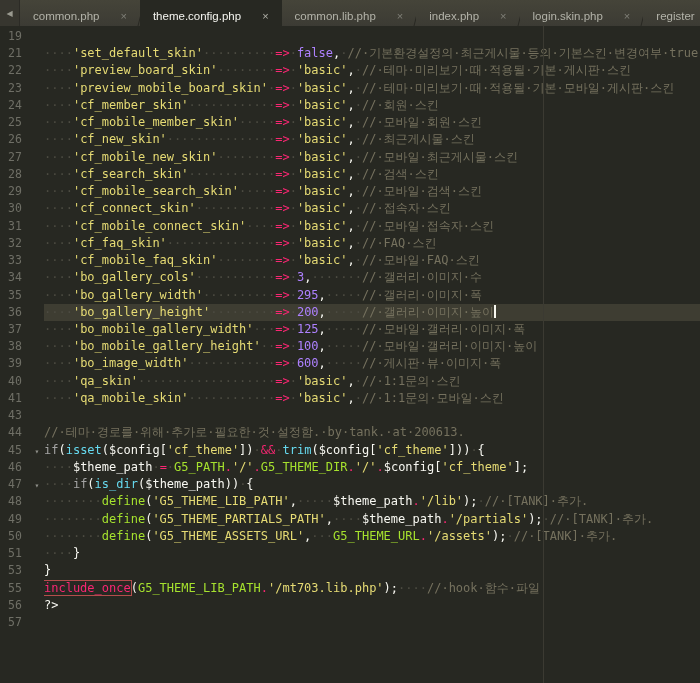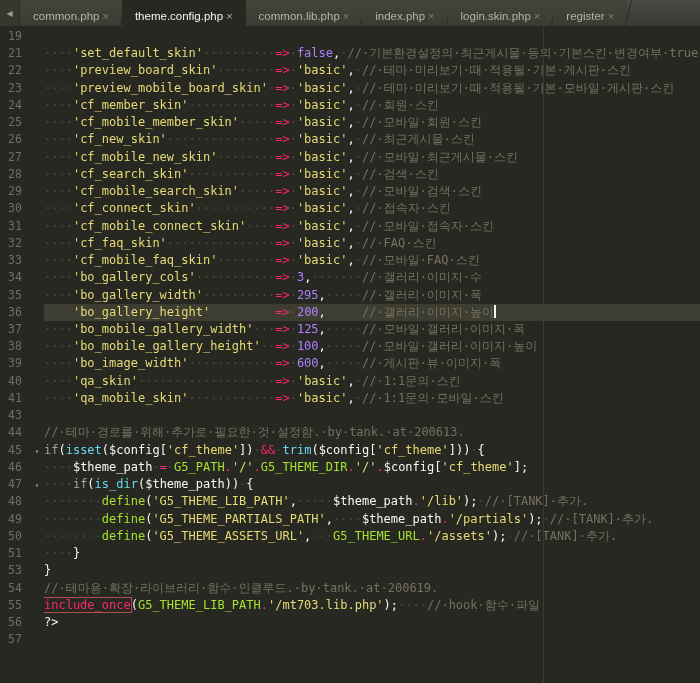--- a/index.html
+++ b/index.html
@@ -2,21 +2,21 @@
 <html><head>
 <meta charset="utf-8">
 <style>
   *{margin:0;padding:0;box-sizing:border-box}
   body{background:#1b1b18;font-family:"Liberation Sans",sans-serif}
   .app{width:700px;height:683px;background:#272822;overflow:hidden;position:relative}
 
   
   .tabbar{height:26px;display:flex;align-items:stretch;background:linear-gradient(#4b4a44,#3b3a35);overflow:hidden}
   .navbtn{flex:0 0 20px;display:flex;align-items:center;justify-content:center;background:#37362f;color:#9a9a90;font-size:8px;border-right:1px solid #2c2b26;cursor:default}
-  .tab{flex:0 0 auto;display:flex;align-items:center;gap:3px;padding:16px 13px;position:relative;font-size:11.5px;color:#b3b3a9;background:linear-gradient(#454439,#3a3933)}
+  .tab{flex:0 0 auto;display:flex;align-items:center;gap:21px;padding:16px 13px;position:relative;font-size:11.5px;color:#b3b3a9;background:linear-gradient(#454439,#3a3933)}
   .tab::after{content:"";position:absolute;right:-1px;top:-2px;bottom:-2px;width:1px;background:#292823;transform:skewX(-14deg)}
   .tab.active{background:#272822;color:#f5f5f0}
   .tab-label{white-space:nowrap}
   .tab-close{font-size:11px;line-height:1;color:#7f7f77}
   .tab.active .tab-close{color:#b2b2aa}
 
   
   .editor{position:absolute;top:26px;left:0;right:0;bottom:0;background:#272822;overflow:hidden}
   .code-area{padding-top:2px}
   .row{display:flex;height:17.24px;line-height:17.24px;font-family:"DejaVu Sans Mono",monospace;font-size:12px;white-space:pre}
@@ -112,21 +112,20 @@
         <div class="row"><div class="gutter"><span class="num">43</span><span class="fold"></span></div><div class="code"></div></div>
         <div class="row"><div class="gutter"><span class="num">44</span><span class="fold"></span></div><div class="code"><span class="t-com">//·테마·경로를·위해·추가로·필요한·것·설정함.·by·tank.·at·200613.</span></div></div>
         <div class="row"><div class="gutter"><span class="num">45</span><span class="fold">▾</span></div><div class="code"><span class="t-kw">if</span><span class="t-pun">(</span><span class="t-fn">isset</span><span class="t-pun">(</span><span class="t-var">$config</span><span class="t-pun">[</span><span class="t-str">'cf_theme'</span><span class="t-pun">])</span><span class="t-ws">·</span><span class="t-op">&amp;&amp;</span><span class="t-ws">·</span><span class="t-fn">trim</span><span class="t-pun">(</span><span class="t-var">$config</span><span class="t-pun">[</span><span class="t-str">'cf_theme'</span><span class="t-pun">]))</span><span class="t-ws">·</span><span class="t-pun">{</span></div></div>
         <div class="row"><div class="gutter"><span class="num">46</span><span class="fold"></span></div><div class="code"><span class="t-ws">····</span><span class="t-var">$theme_path</span><span class="t-ws">·</span><span class="t-op">=</span><span class="t-ws">·</span><span class="t-const">G5_PATH</span><span class="t-op">.</span><span class="t-str">'/'</span><span class="t-op">.</span><span class="t-const">G5_THEME_DIR</span><span class="t-op">.</span><span class="t-str">'/'</span><span class="t-op">.</span><span class="t-var">$config</span><span class="t-pun">[</span><span class="t-str">'cf_theme'</span><span class="t-pun">];</span></div></div>
         <div class="row"><div class="gutter"><span class="num">47</span><span class="fold">▾</span></div><div class="code"><span class="t-ws">····</span><span class="t-kw">if</span><span class="t-pun">(</span><span class="t-fn">is_dir</span><span class="t-pun">(</span><span class="t-var">$theme_path</span><span class="t-pun">))</span><span class="t-ws">·</span><span class="t-pun">{</span></div></div>
         <div class="row"><div class="gutter"><span class="num">48</span><span class="fold"></span></div><div class="code"><span class="t-ws">········</span><span class="t-fn2">define</span><span class="t-pun">(</span><span class="t-str">'G5_THEME_LIB_PATH'</span><span class="t-pun">,</span><span class="t-ws">·····</span><span class="t-var">$theme_path</span><span class="t-op">.</span><span class="t-str">'/lib'</span><span class="t-pun">);</span><span class="t-ws">·</span><span class="t-com">//·[TANK]·추가.</span></div></div>
         <div class="row"><div class="gutter"><span class="num">49</span><span class="fold"></span></div><div class="code"><span class="t-ws">········</span><span class="t-fn2">define</span><span class="t-pun">(</span><span class="t-str">'G5_THEME_PARTIALS_PATH'</span><span class="t-pun">,</span><span class="t-ws">····</span><span class="t-var">$theme_path</span><span class="t-op">.</span><span class="t-str">'/partials'</span><span class="t-pun">);</span><span class="t-ws">·</span><span class="t-com">//·[TANK]·추가.</span></div></div>
         <div class="row"><div class="gutter"><span class="num">50</span><span class="fold"></span></div><div class="code"><span class="t-ws">········</span><span class="t-fn2">define</span><span class="t-pun">(</span><span class="t-str">'G5_THEME_ASSETS_URL'</span><span class="t-pun">,</span><span class="t-ws">···</span><span class="t-const">G5_THEME_URL</span><span class="t-op">.</span><span class="t-str">'/assets'</span><span class="t-pun">);</span><span class="t-ws">·</span><span class="t-com">//·[TANK]·추가.</span></div></div>
         <div class="row"><div class="gutter"><span class="num">51</span><span class="fold"></span></div><div class="code"><span class="t-ws">····</span><span class="t-pun">}</span></div></div>
         <div class="row"><div class="gutter"><span class="num">53</span><span class="fold"></span></div><div class="code"><span class="t-pun">}</span></div></div>
-        <div class="row"><div class="gutter"><span class="num">54</span><span class="fold"></span></div><div class="code"><span class="t-com">//·테마용·확장·라이브러리·함수·인클루드.·by·tank.·at·200619.</span></div></div>
         <div class="row"><div class="gutter"><span class="num">55</span><span class="fold"></span></div><div class="code"><span class="t-kwbox">include_once</span><span class="t-pun">(</span><span class="t-const">G5_THEME_LIB_PATH</span><span class="t-op">.</span><span class="t-str">'/mt703.lib.php'</span><span class="t-pun">);</span><span class="t-ws">····</span><span class="t-com">//·hook·함수·파일</span></div></div>
         <div class="row"><div class="gutter"><span class="num">56</span><span class="fold"></span></div><div class="code"><span class="t-pun">?&gt;</span></div></div>
         <div class="row"><div class="gutter"><span class="num">57</span><span class="fold"></span></div><div class="code"></div></div>
       </div>
     <div class="ruler"></div>
   </div>
 
 </div>
 
 </body></html>

